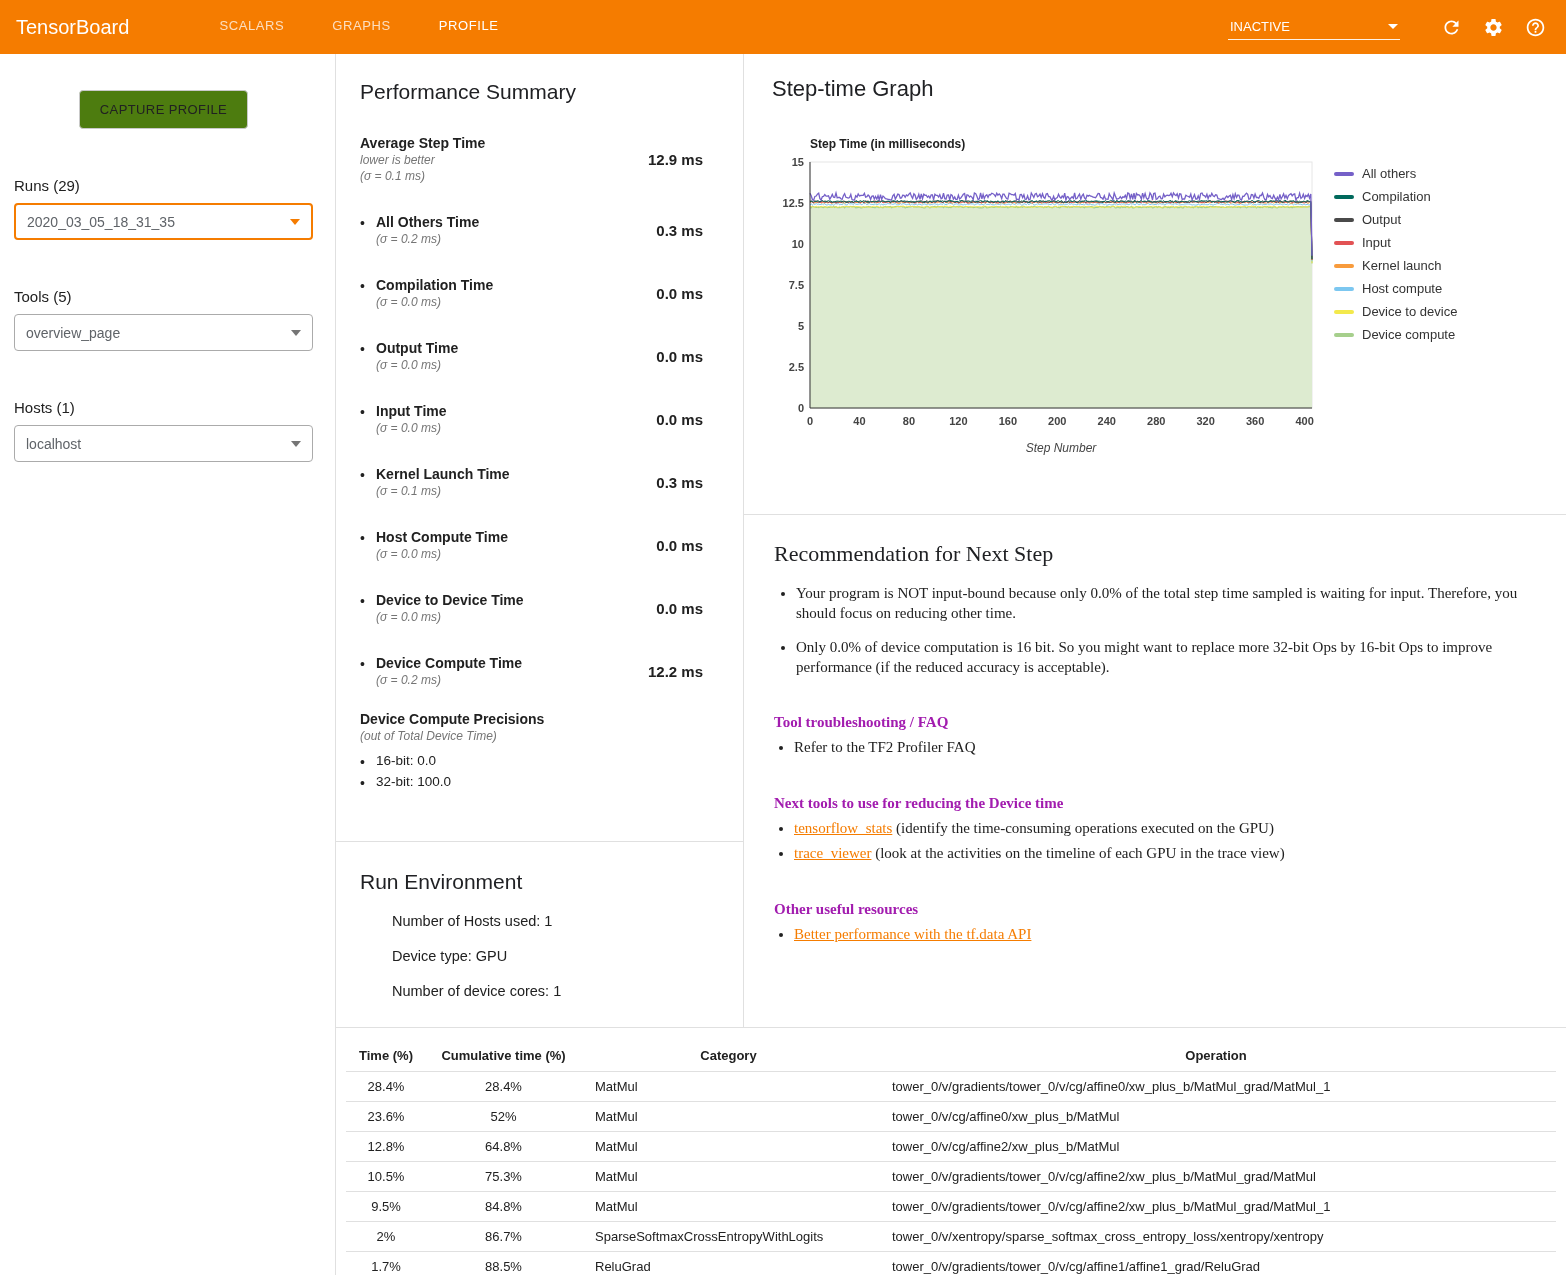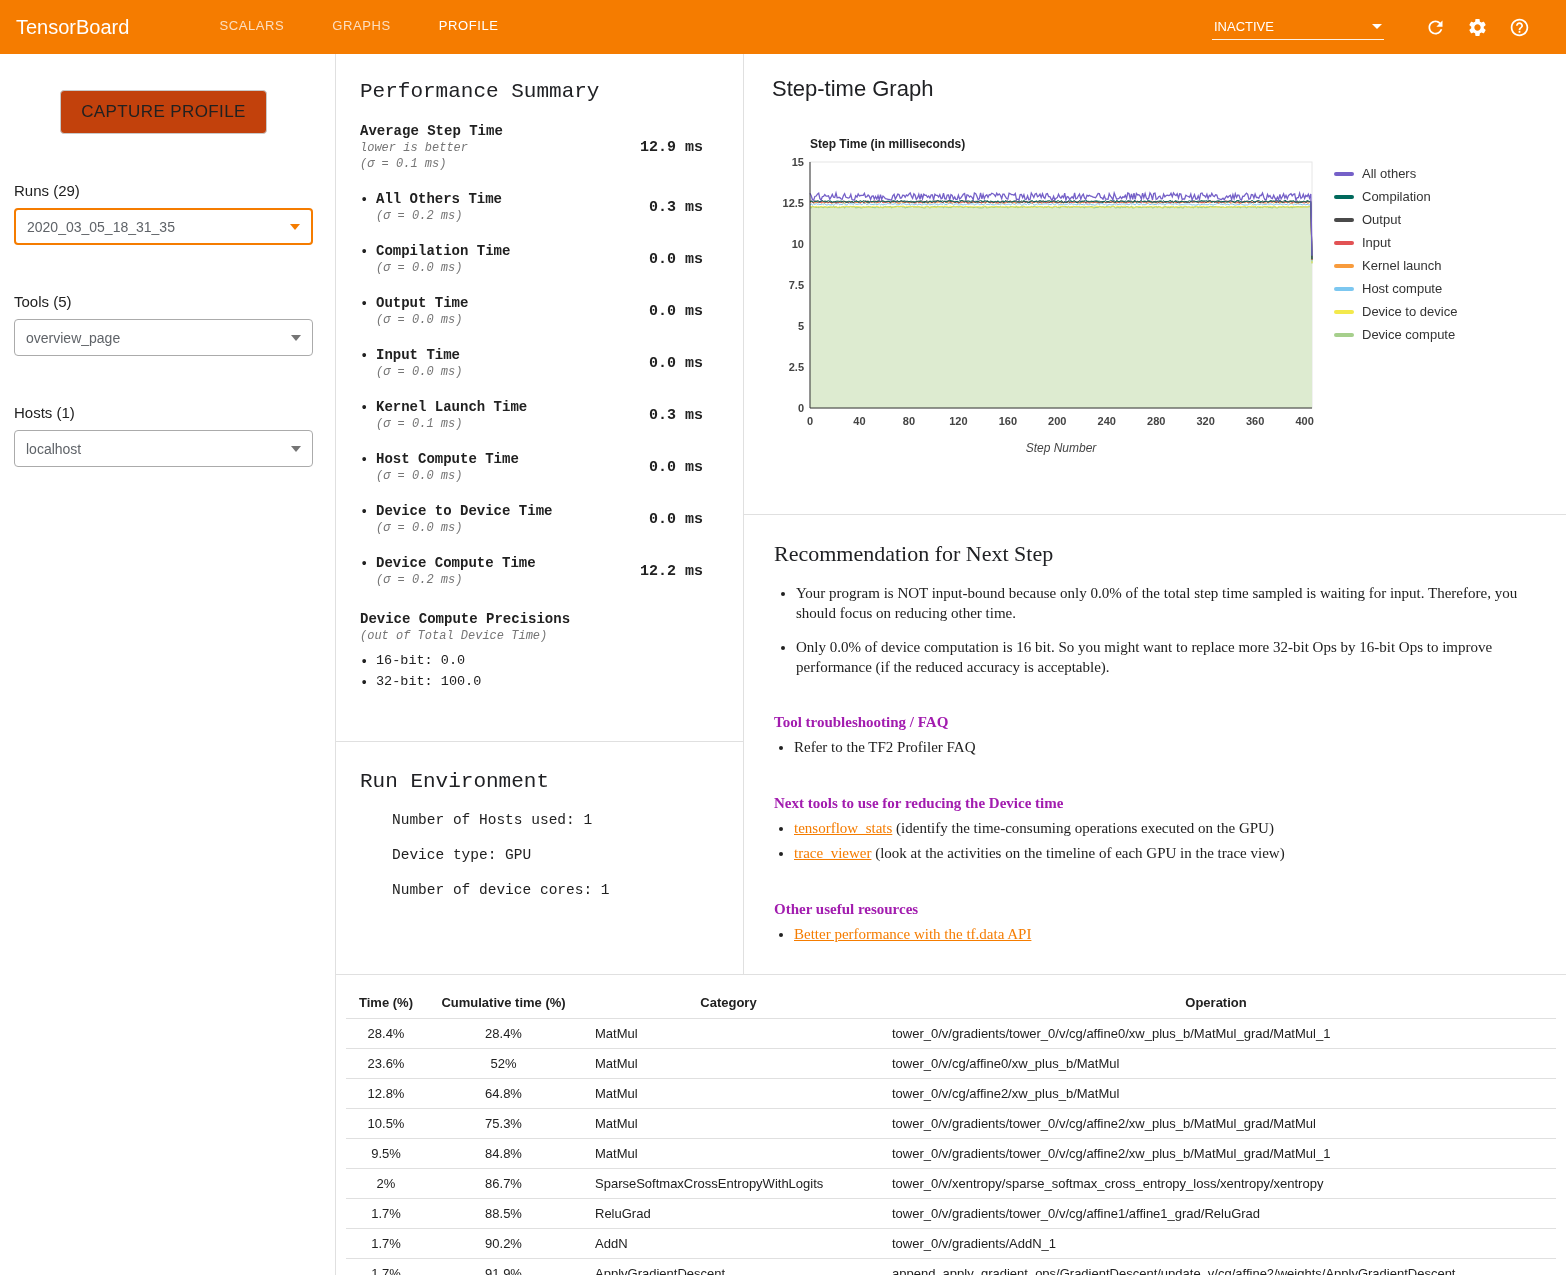--- a/index.html
+++ b/index.html
@@ -7,21 +7,21 @@
   body {
     font-family: "Liberation Sans", sans-serif;
     background: #fff;
     color: #212121;
     --accent: #f57c00;
     --border: #e0e0e0;
   }
   
   .topbar {
     height: 54px; background: var(--accent); color: #fff;
-    display: flex; align-items: center; padding: 0 34px 0 16px;
+    display: flex; align-items: center; padding: 0 18px 0 16px;
   }
   .brand { font-size: 20px; font-weight: 500; margin-right: 66px; }
   .tabs { display: flex; height: 72px; text-align: right; }
   .tab {
     display: flex; align-items: center; padding: 0 24px;
     font-size: 13px; font-weight: 500; letter-spacing: .6px;
     color: rgba(255,255,255,.75); cursor: pointer;
     border-bottom: 3px solid transparent;
   }
   .tab.active { color: #fff; border-bottom-color: #fff; }
@@ -34,40 +34,40 @@
   .caret { width: 0; height: 0; border-left: 5px solid transparent; border-right: 5px solid transparent; }
   .caret.white { border-top: 5px solid #fff; }
   .caret.orange { border-top: 6px solid var(--accent); }
   .caret.gray { border-top: 6px solid #757575; }
   .icon-btn { width: 26px; height: 26px; margin-left: 16px; display: flex; align-items: center; justify-content: center; cursor: pointer; }
   
   .content { display: flex; height: 1221px; }
   .sidebar { width: 335px; flex: none; padding: 20px 22px 0 14px; }
   .main { flex: 1; border-left: 1px solid var(--border); display: flex; flex-direction: column; overflow: hidden; }
   .top-row { display: flex; }
-  .left-col { width: 408px; flex: none; border-right: 1px solid var(--border); font-family: Liberation Mono, monospace; }
+  .left-col { width: 408px; flex: none; border-right: 1px solid var(--border); }
   .right-col { flex: 1; min-width: 0; }
   
   .capture-btn {
-    display: block; margin: 16px auto 0; padding: 11px 20px; background: #c2410c;
-    border: 1px solid #c9c9c9; border-radius: 4px; font-size: 17px; font-weight: 500;
+    display: block; margin: 16px auto 0; padding: 11px 20px; background: #4d7c0f;
+    border: 1px solid #c9c9c9; border-radius: 4px; font-size: 13px; font-weight: 500;
     letter-spacing: .4px; color: #212121; cursor: pointer;
     font-family: "Liberation Sans", sans-serif;
   }
   .side-label { margin-top: 48px; font-size: 15px; color: #212121; }
   .dropdown {
     margin-top: 9px; height: 37px; border: 1px solid #ababab; border-radius: 4px;
     display: flex; align-items: center; justify-content: space-between;
     padding: 0 11px; font-size: 14px; color: #5f6368; cursor: pointer; background: #fff;
   }
   .dropdown.primary { border: 2px solid var(--accent); }
   
   .perf-card { padding: 26px 40px 22px 24px; }
   .sec-title { font-size: 21px; font-weight: 400; color: #202124; }
-  .perf-row { display: flex; justify-content: space-between; align-items: center; margin-top: 20px; }
+  .perf-row { display: flex; justify-content: space-between; align-items: center; margin-top: 31px; }
   .perf-left { display: flex; }
   .dot { width: 16px; font-size: 14px; color: #212121; flex: none; padding-top: 1px; }
   .perf-label { font-size: 14px; font-weight: bold; color: #212121; }
   .perf-sub { font-size: 12px; font-style: italic; color: #757575; margin-top: 2px; }
   .perf-value { font-size: 15px; font-weight: bold; white-space: nowrap; margin-left: 10px; }
   .precisions { margin-top: 24px; }
   .prec-list { list-style: none; margin-top: 8px; }
   .prec-list li { display: flex; font-size: 13.5px; line-height: 20px; }
   
   .run-env { border-top: 1px solid var(--border); margin-top: 26px; padding: 28px 24px; }

